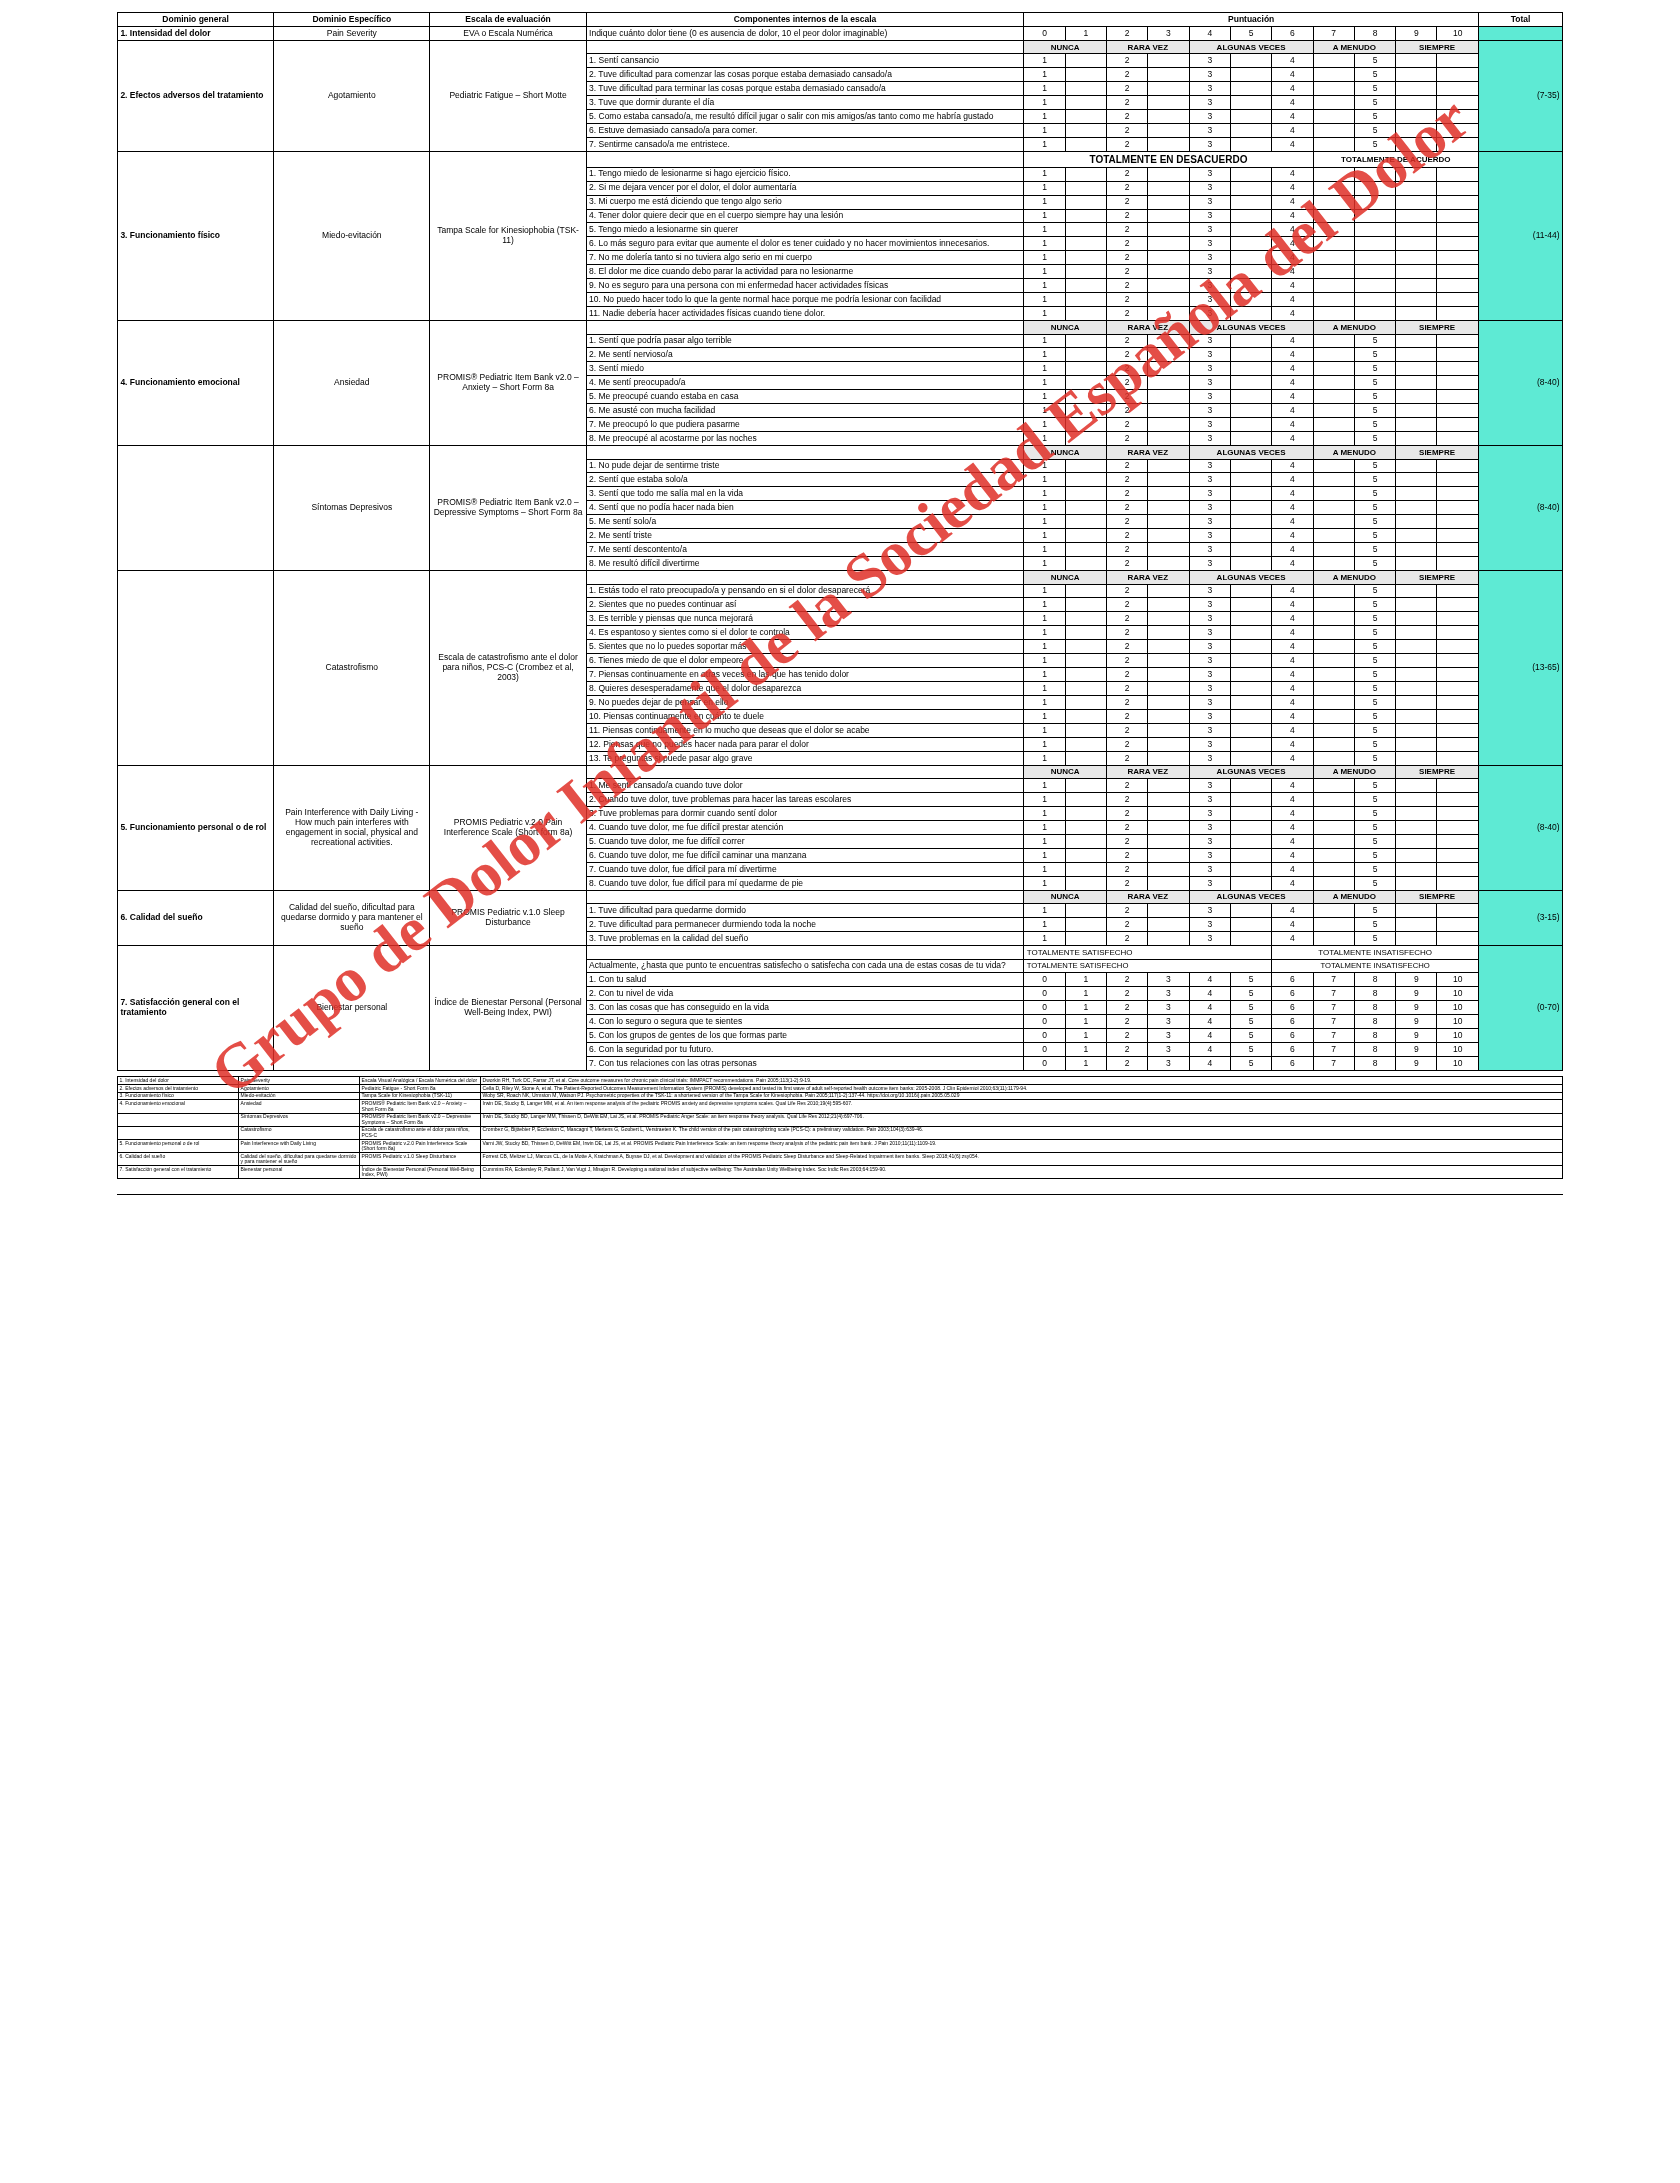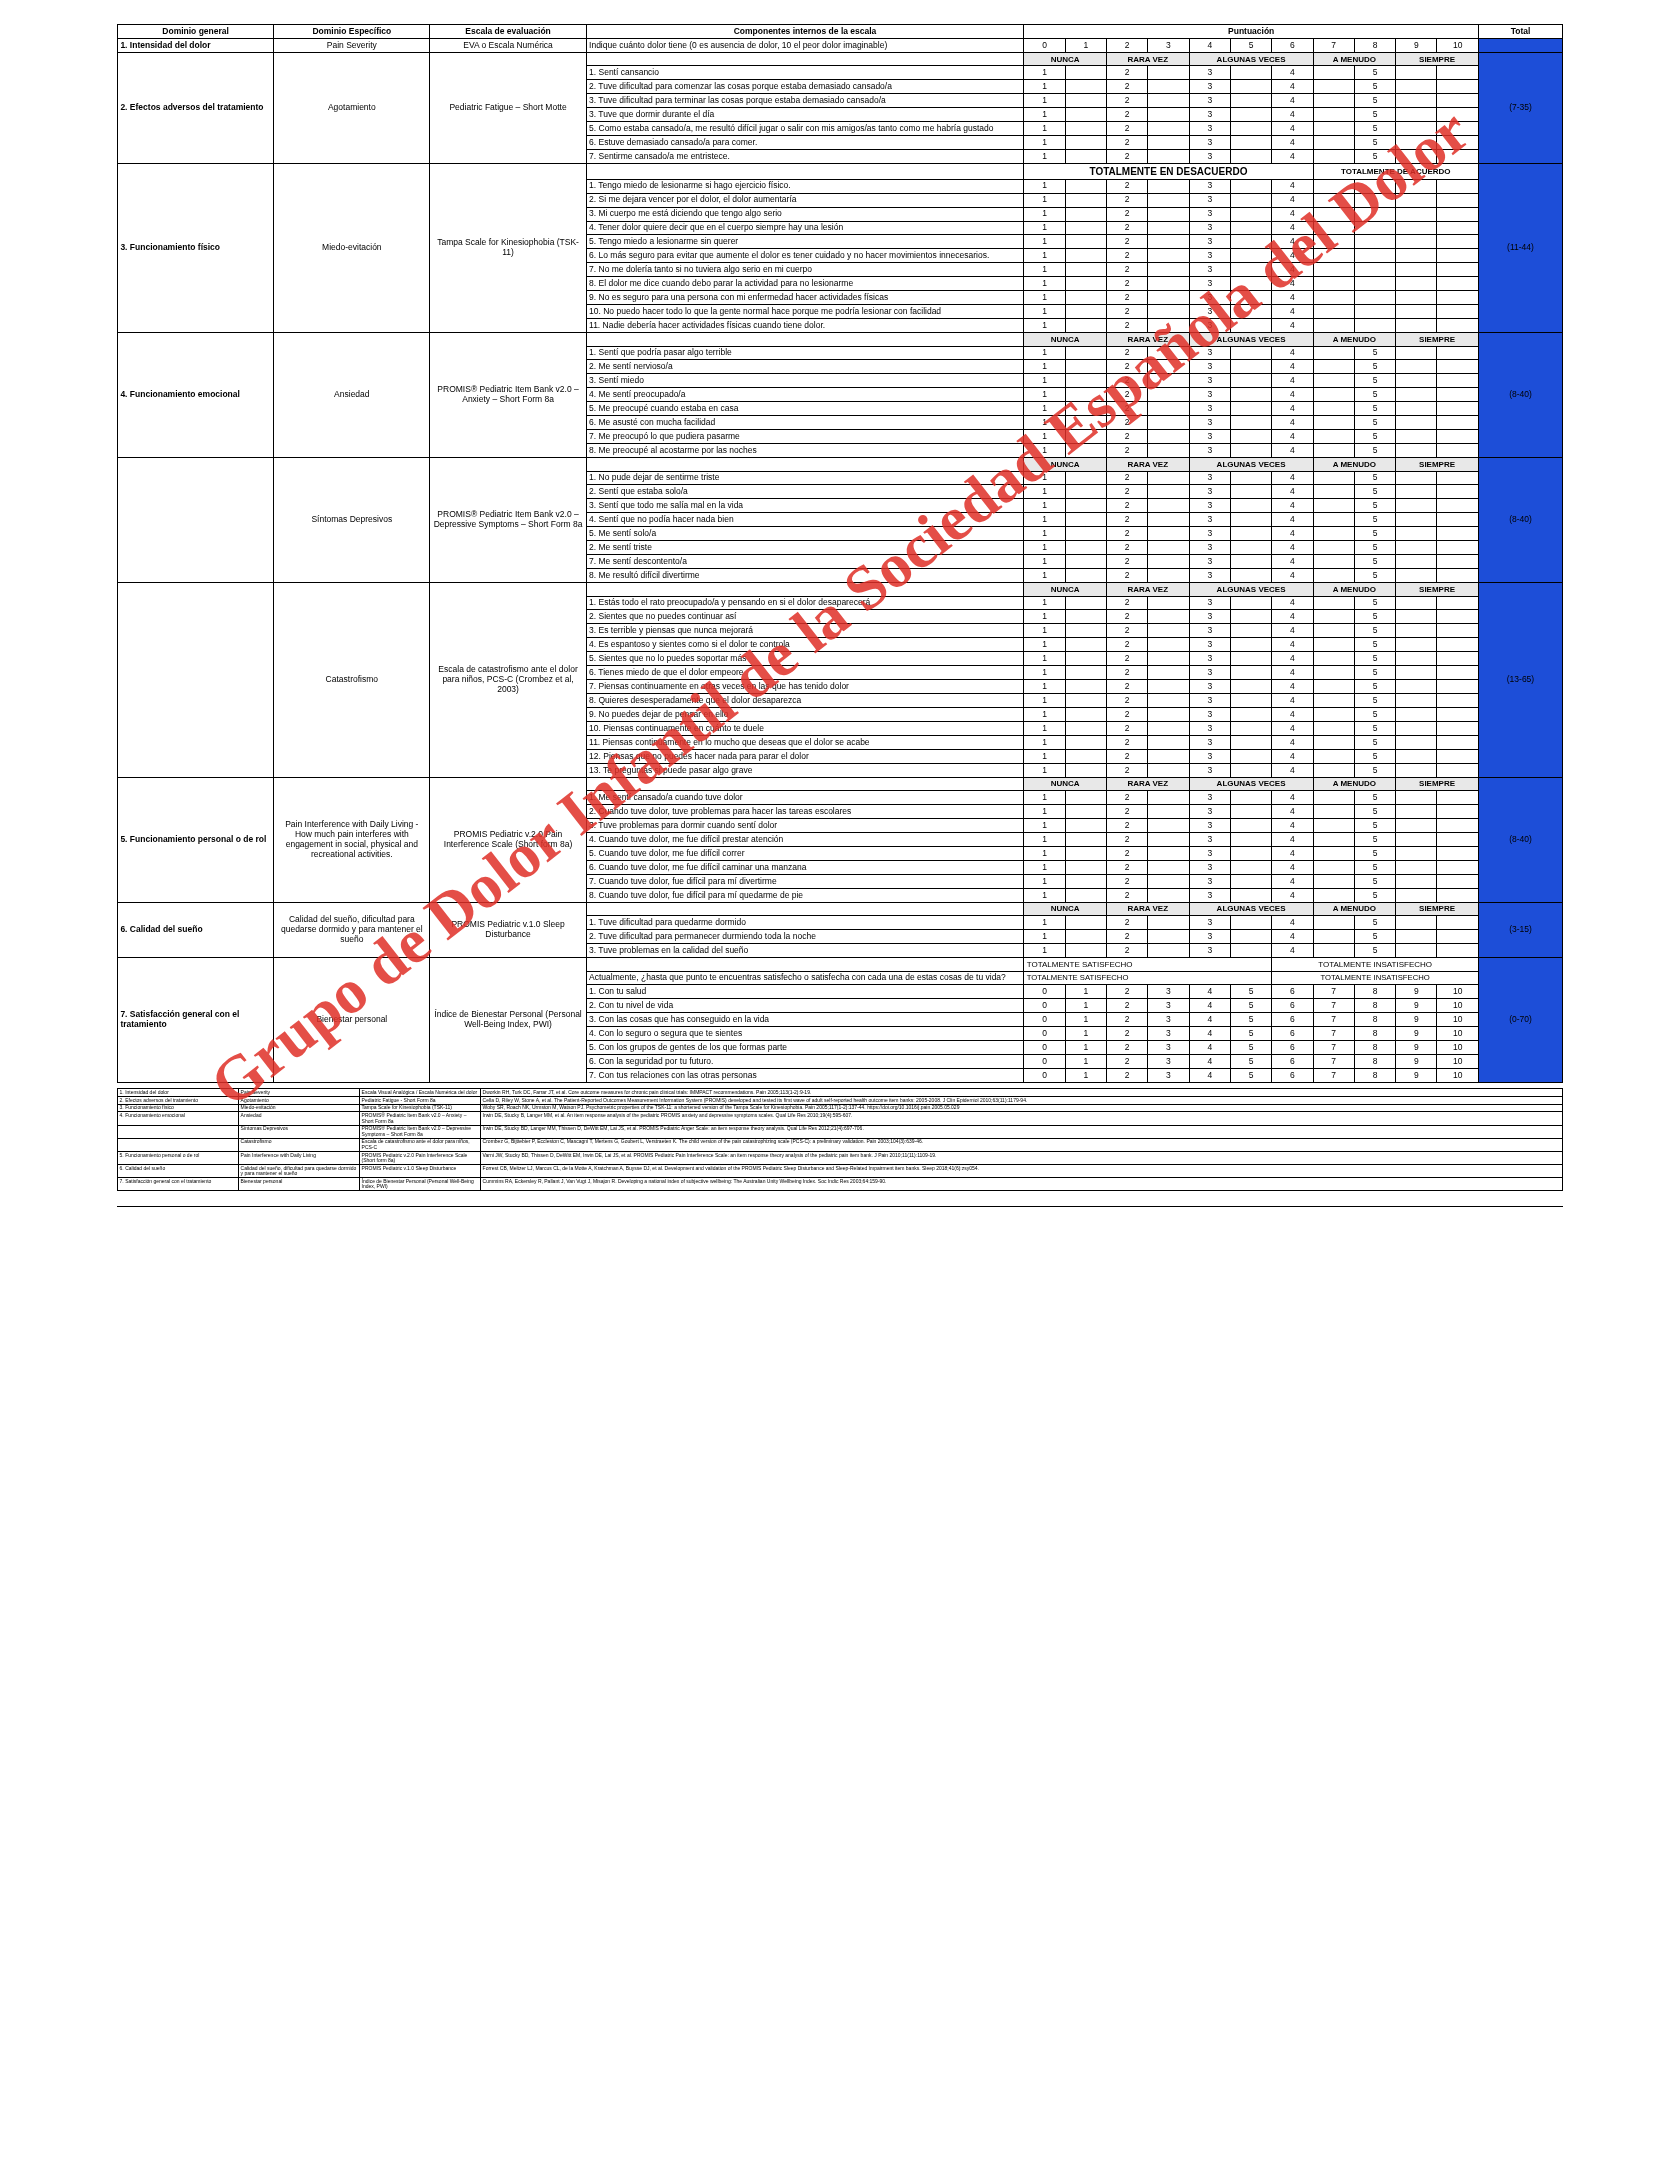--- a/index.html
+++ b/index.html
@@ -1,26 +1,26 @@
 <!DOCTYPE html>
 <html style="font-size:13px"><head>
 <meta charset="utf-8">
 <style>
   html,body{margin:0;padding:0;background:#ffffff;}
   body{width:1680px;font-family:"Liberation Sans",sans-serif;color:#000;}
-  .page{width:1680px;padding:16px;box-sizing:border-box;}
+  .page{width:1680px;padding:4px;box-sizing:border-box;}
   .sheet{margin:8px auto 0 auto;width:1446px;position:relative;}
   table.main{border-collapse:collapse;width:100%;table-layout:fixed;}
   table.main td,table.main th{border:0.8px solid #000;padding:1.6px 2.4px;vertical-align:middle;font-size:8.5px;line-height:1.15;}
   .hdr{font-weight:bold;text-align:center;font-size:9.7px;padding:4.8px 2.4px;}
   .dom-general{font-weight:bold;font-size:9px;text-align:left;vertical-align:top;padding-top:4.8px;}
   .dom-esp{text-align:center;font-size:8.5px;}
   .escala{text-align:center;font-size:8.5px;}
   .item{text-align:left;font-size:8.5px;padding-left:4px;}
-  .total-cell{text-align:center;font-size:8.5px;background:#1d4ed8;}
+  .total-cell{text-align:right;font-size:8.5px;background:#5eead4;}
   .num{text-align:center;font-size:8.5px;}
   .blank{background:#fff;}
   .tiny{font-size:5px;line-height:1.05;text-align:left;}
   table.refs{border-collapse:collapse;width:100%;table-layout:fixed;margin-top:4.8px;}
   table.refs td{border:0.8px solid #000;padding:0.8px 1.6px;vertical-align:top;}
   .watermark{position:absolute;left:0;top:0;width:100%;height:100%;pointer-events:none;overflow:hidden;}
   .watermark span{position:absolute;left:50%;top:50%;transform:translate(-50%,-50%) rotate(-38deg);
     color:#e03028;opacity:.85;font-size:63px;font-weight:bold;white-space:nowrap;font-family:"Liberation Serif",serif;}
   .caption{width:1446px;margin:21px auto 0 auto;font-size:21px;line-height:1.35;font-family:"Liberation Sans",sans-serif;}
   .caption b{font-weight:bold;}

